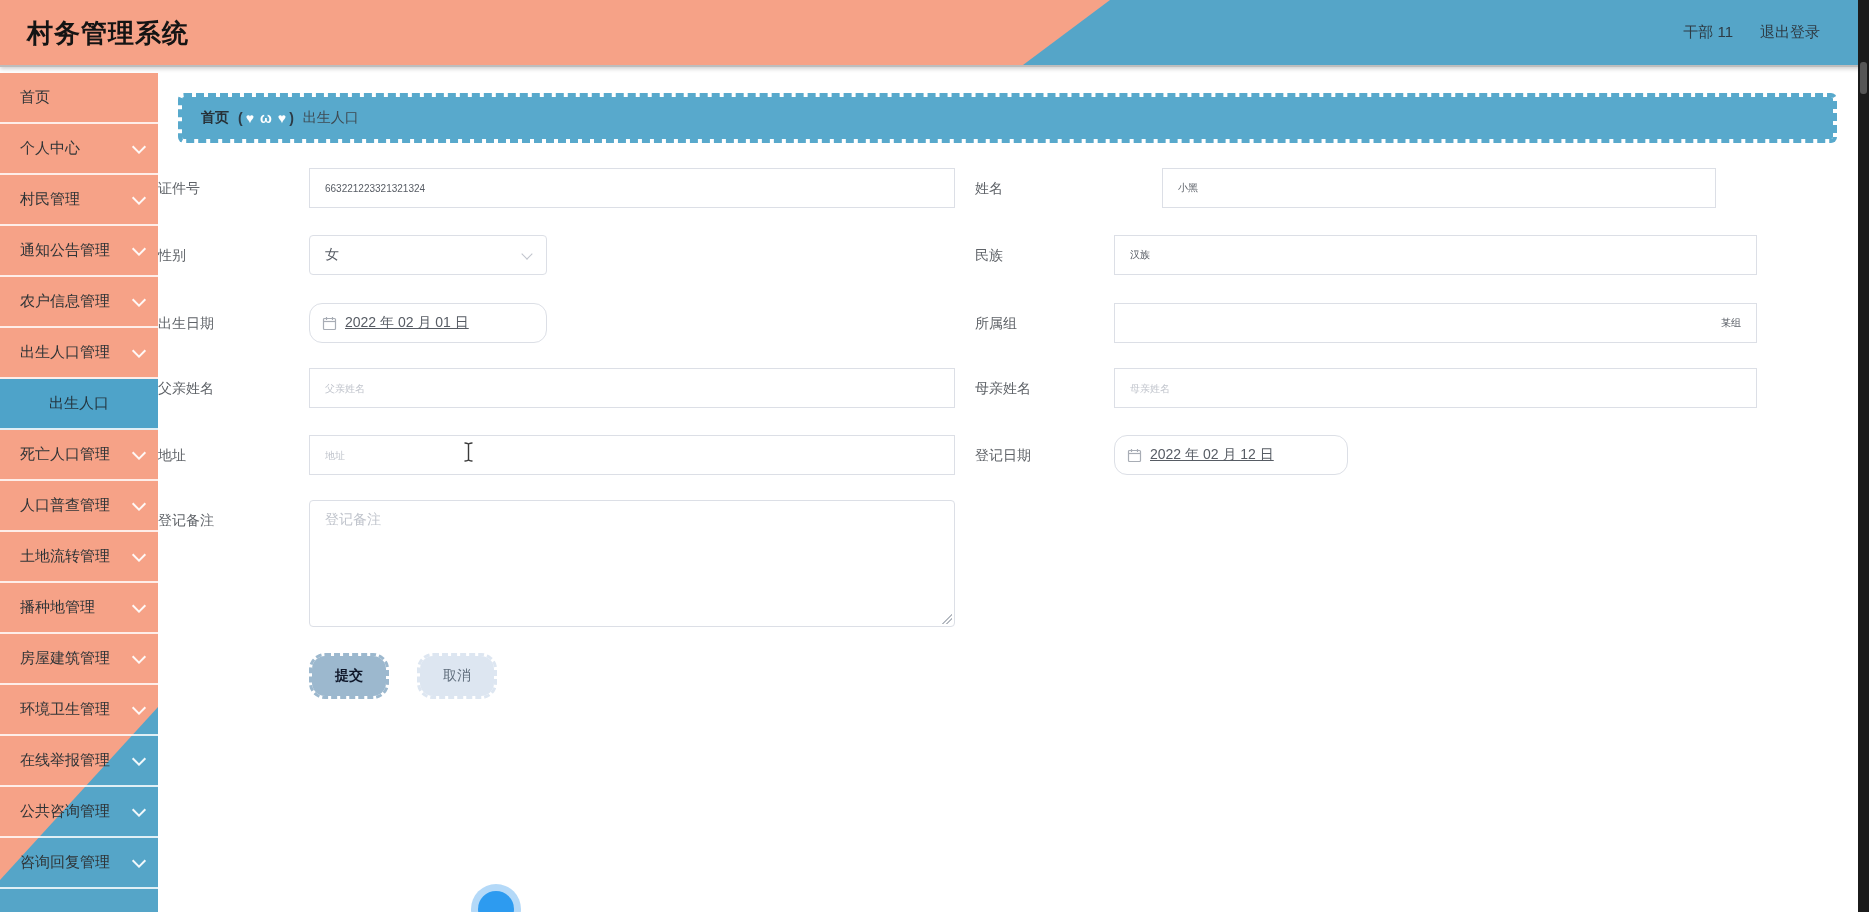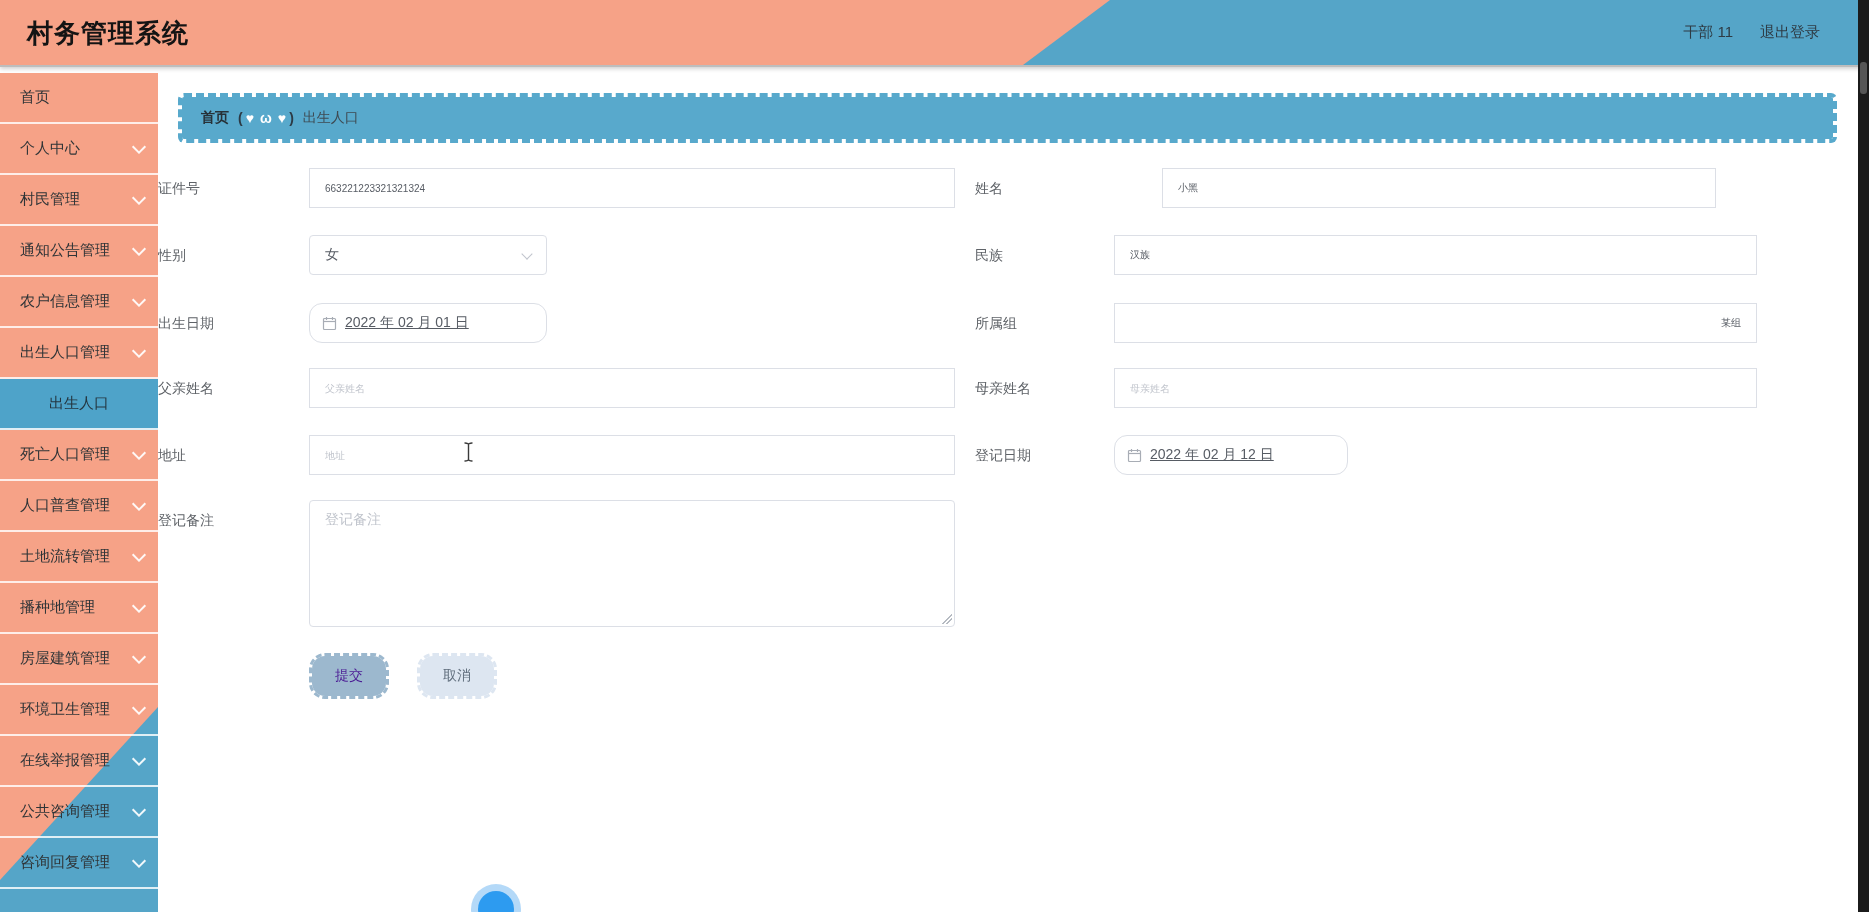--- a/index.html
+++ b/index.html
@@ -62,21 +62,21 @@
   .txa{position:absolute;box-sizing:border-box;border:1px solid #DCDFE6;border-radius:4px;background:#fff;
           font-size:14px;color:#575c64;padding:10px 15px;resize:none;outline:none;
           font-family:"Liberation Sans",sans-serif;}
   .txa::placeholder{color:#C0C4CC;opacity:1;}
   .resize-corner{position:absolute;width:11px;height:11px;
           background-image:linear-gradient(135deg,transparent 0 52%,#b6bbc2 52% 60%,transparent 60% 72%,#b6bbc2 72% 80%,transparent 80%);}
 
   .stamp-btn{position:absolute;height:40px;box-sizing:content-box;border-radius:16px;border:3px dashed;
           display:inline-flex;align-items:center;justify-content:center;padding:0 23px;font-size:14px;
           cursor:pointer;font-family:"Liberation Sans",sans-serif;background-clip:padding-box;}
-  .btn-submit{background-color:#9CB8CE;border-color:#9CB8CE;color:#4c1d95;}
+  .btn-submit{background-color:#9CB8CE;border-color:#9CB8CE;color:#0f172a;font-weight:bold;}
   .btn-cancel{background-color:#DDE6F1;border-color:#DDE6F1;color:#5f6d7c;}
 
   .fab{position:absolute;left:320px;top:824px;width:36px;height:36px;border-radius:50%;background:#2D9BF0;
           box-shadow:0 0 0 7px rgba(151,203,245,.72);cursor:pointer;}
 
   
   .scrollbar{position:absolute;right:0;top:0;width:11px;height:912px;background:#1b1b1b;z-index:9;}
   .scroll-thumb{position:absolute;left:2px;top:62px;width:7px;height:32px;background:#565656;border-radius:3px;}
 
   .cursor-ibeam{position:absolute;left:462px;top:441px;z-index:20;pointer-events:none;}

